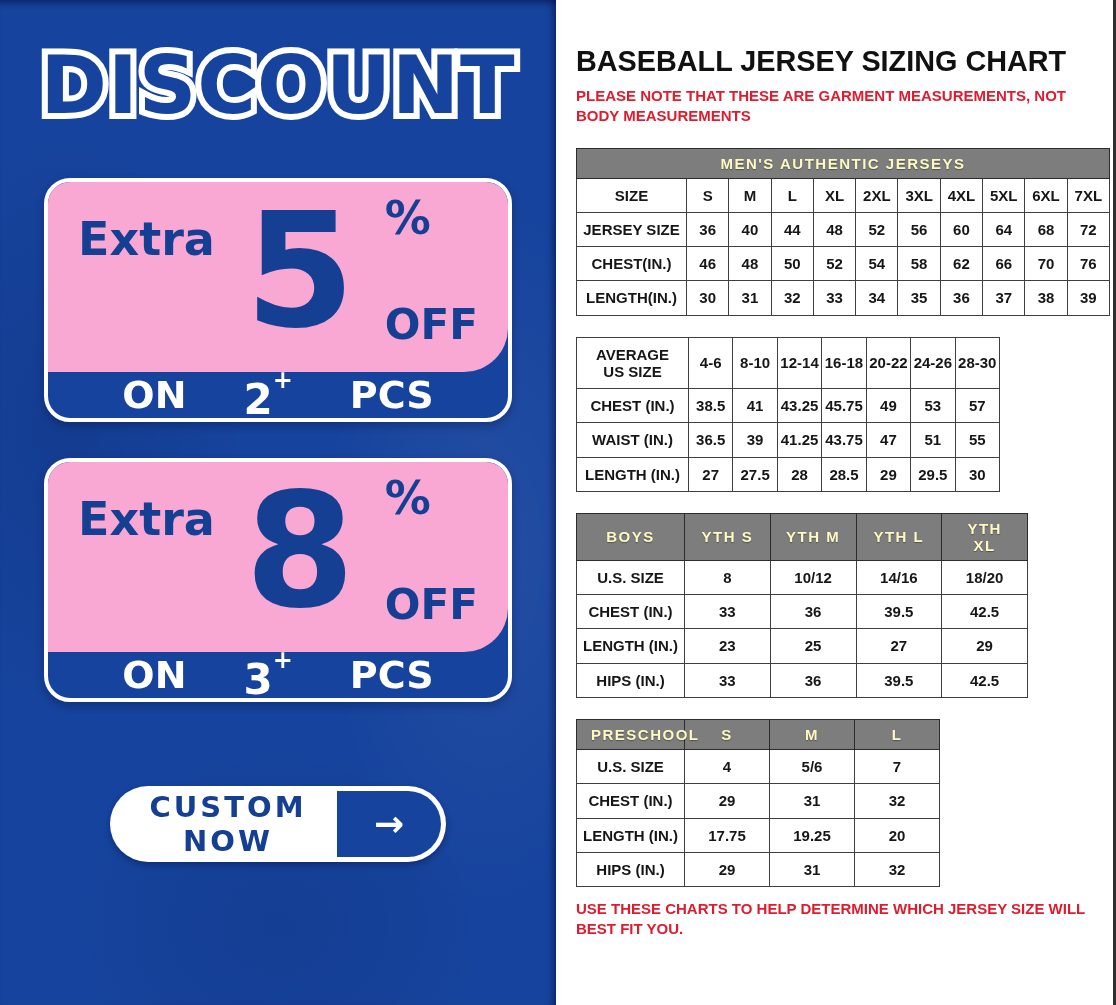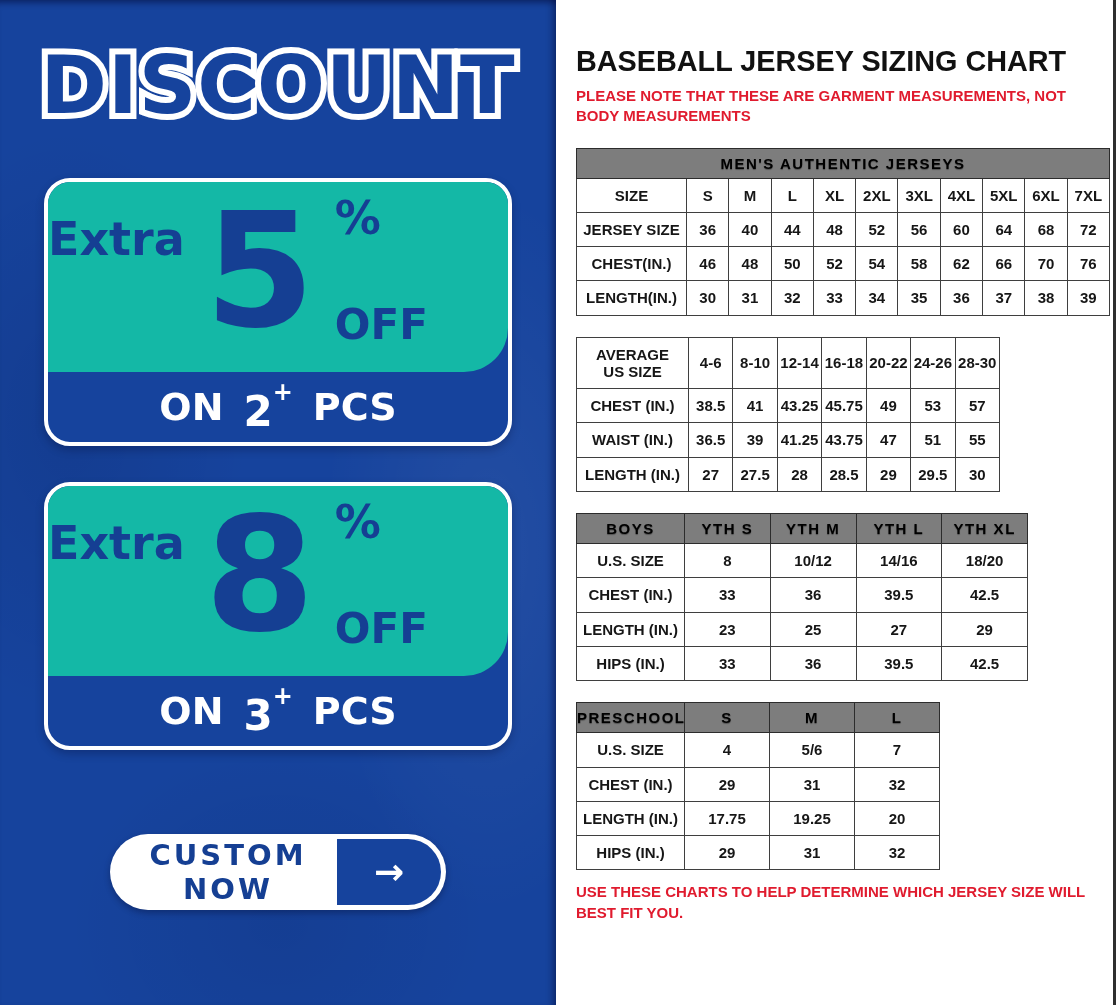--- a/index.html
+++ b/index.html
@@ -37,38 +37,38 @@
   }
 
   .offer-card {
     margin-top:40px; width:460px;
     border:4px solid #ffffff; border-radius:26px;
     background:#16439d; overflow:hidden;
     box-shadow:0 4px 8px rgba(0,0,30,0.25);
   }
   .offer-card.second { margin-top:36px; }
   .offer-top {
-    background:#14b8a6; height:176px;
+    background:#f9a8d4; height:176px;
     border-bottom-right-radius:44px;
-    display:flex; align-items:flex-start;
-    gap:20px; padding-top:14px;
+    display:flex; justify-content:center; align-items:flex-start;
+    gap:30px; padding-top:14px;
   }
   .extra-label {
     color:#153f93; font-weight:bold; font-size:46px; margin-top:16px;
     font-family:"DejaVu Sans", sans-serif;
   }
   .big-num {
     color:#153f93; font-weight:bold; font-size:158px; line-height:150px;
     font-family:"DejaVu Sans", sans-serif;
   }
   .pct-col { display:flex; flex-direction:column; justify-content:space-between; height:150px; }
   .pct-sign { color:#153f93; font-weight:bold; font-size:46px; line-height:44px; font-family:"DejaVu Sans", sans-serif; }
   .off-label { color:#153f93; font-weight:bold; font-size:42px; line-height:42px; font-family:"DejaVu Sans", sans-serif; }
   .offer-band {
-    height:70px; display:flex; align-items:center; justify-content:center; gap:20px;
+    height:46px; display:flex; align-items:center; justify-content:center; gap:57px;
     color:#ffffff; font-weight:bold; font-size:38px;
     font-family:"DejaVu Sans", sans-serif;
   }
   .qty { font-size:42px; }
   .qty sup { font-size:24px; vertical-align:26px; }
 
   .custom-btn {
     margin-top:84px; position:relative; width:336px; height:76px;
     background:#ffffff; border-radius:999px; cursor:pointer;
     display:flex; align-items:center;
@@ -102,22 +102,22 @@
   .note-bottom { margin-top:12px; max-width:540px; }
 
   .size-table { border-collapse:collapse; table-layout:fixed; margin-top:21px; }
   .size-table th, .size-table td {
     border:1px solid #3f3f3f; background:#ffffff;
     font-weight:bold; font-size:15px; color:#161616;
     text-align:center; vertical-align:middle; padding:8px 2px;
     font-family:"Liberation Sans", sans-serif;
   }
   .size-table .gray {
-    background:#7d7d7d; color:#000000; letter-spacing:1.5px;
-    border-color:#2c2c2c; padding:6px 0;
+    background:#7d7d7d; color:#fef9c3; letter-spacing:1.5px;
+    border-color:#2c2c2c; padding:6px 14px;
     text-shadow:0 1px 1px rgba(0,0,0,0.35);
   }
   .size-table td.label, .size-table th.label { white-space:pre-line; line-height:1.15; }
 </style>
 </head>
 <body>
 
 <div class="promo-panel">
 
   <div class="discount-wrap">

